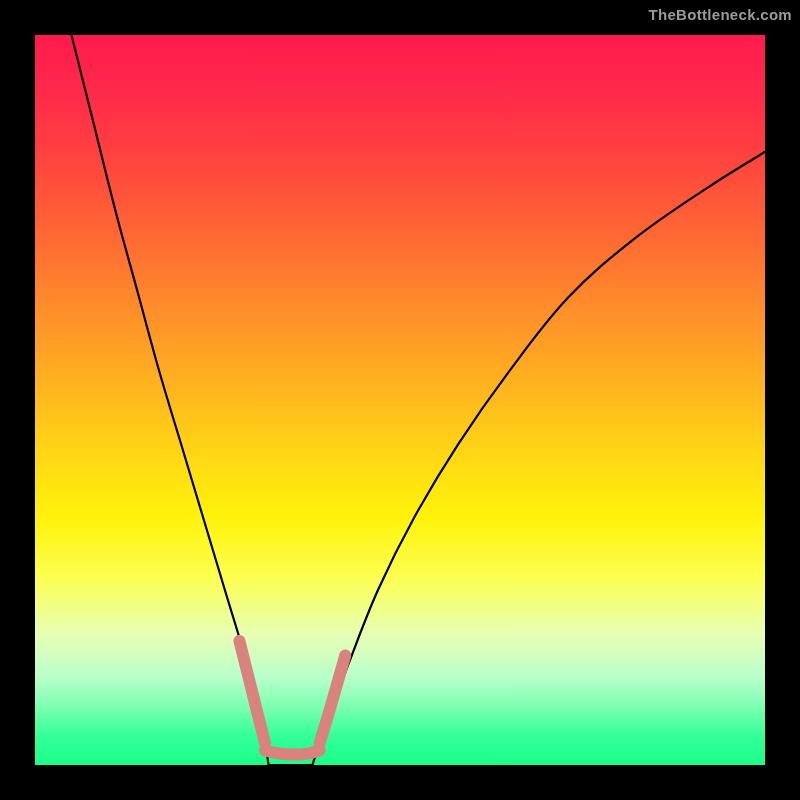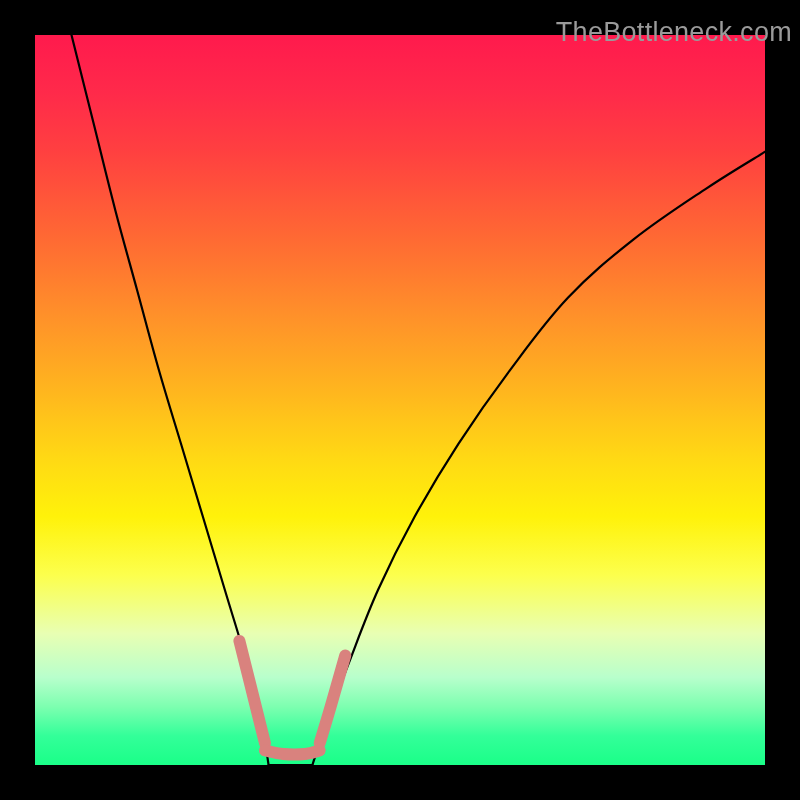--- a/index.html
+++ b/index.html
@@ -33,24 +33,23 @@
   }
   .curve-layer {
     position: absolute; inset: 0;
     width: 730px; height: 730px;
     display: block;
   }
   .watermark {
     position: absolute;
     top: 6px; right: 8px;
     color: #9a9a9a;
-    font-size: 27px;
+    font-size: 15px;
     letter-spacing: 0.3px;
-    font-weight: 400;
-    margin-top: 11px;
+    font-weight: 700;
   }
 </style>
 </head>
 <body>
 
 <div class="frame">
 
   <div class="plot">
     <svg class="curve-layer" viewBox="0 0 730 730" preserveAspectRatio="none">
       <g>

